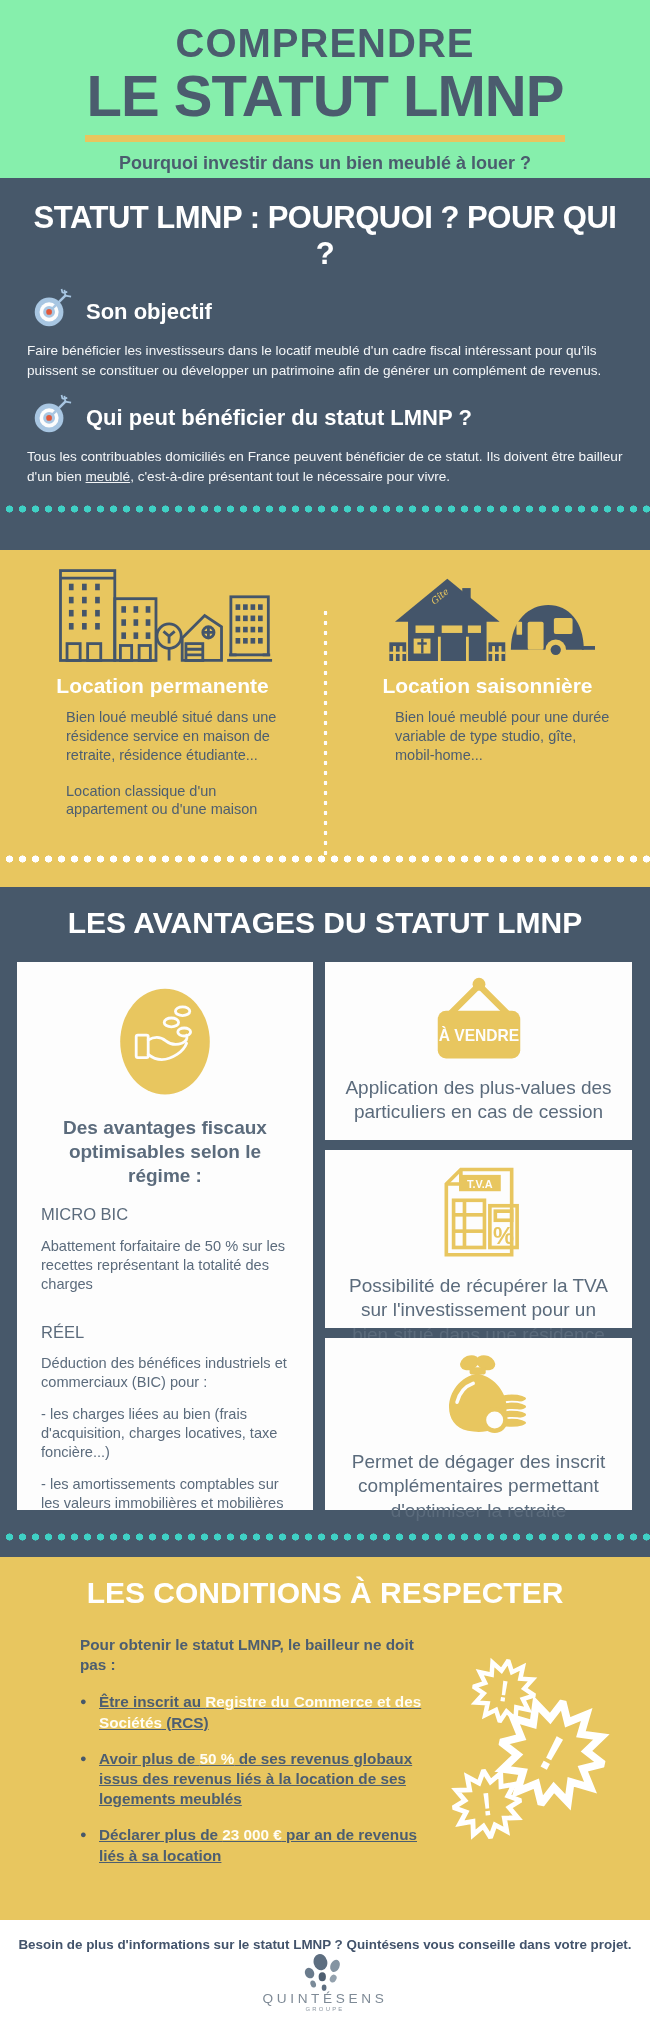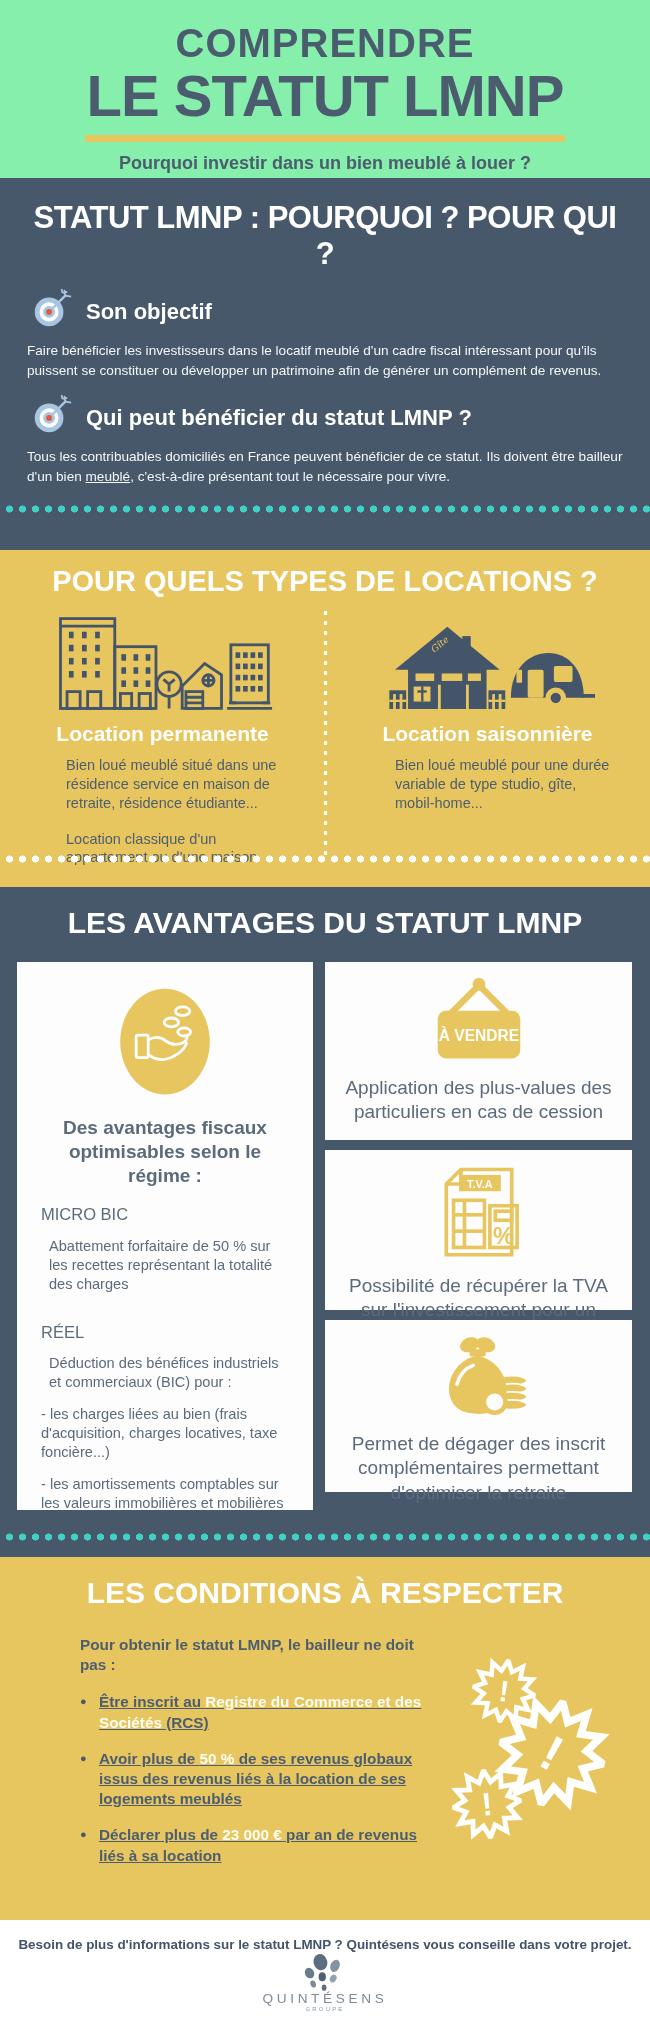--- a/index.html
+++ b/index.html
@@ -41,26 +41,26 @@
 
   
   .sec3{height:670px;background:#47586a;}
   .sec3-title{font-size:30px;font-weight:bold;color:#fff;text-align:center;padding-top:19px;margin:0 0 22px 0;}
   .cards{display:flex;gap:12px;padding:0 15px 0 17px;}
   .card{background:#fdfdfd;box-sizing:border-box;}
   .card-left{width:296px;height:548px;padding:22px 24px 0 24px;text-align:center;}
   .right-col{width:307px;display:flex;flex-direction:column;gap:10px;}
   .card-sm{width:307px;padding:14px 20px 0 20px;text-align:center;}
   .card-sm1{height:178px;}
-  .card-sm2{height:160px;}
+  .card-sm2{height:178px;}
   .card-sm3{height:172px;}
   .card-heading{font-size:19px;font-weight:bold;color:#5b6b7c;line-height:1.25;margin:12px 0 6px 0;}
   .card-text{font-size:14.6px;color:#5b6b7c;line-height:1.3;text-align:left;}
   .regime-title{font-size:16.5px;margin-top:17px;}
-  .regime-body{margin-top:11px;margin-left:8px;}
+  .regime-body{margin-top:11px;}
   .regime-item{margin-top:13px;}
   .card-caption{font-size:19px;color:#5b6b7c;line-height:1.28;margin-top:8px;}
 
   
   .sec4{height:363px;background:#e8c65f;}
   .sec4-title{font-size:30px;font-weight:bold;color:#fff;text-align:center;padding-top:19px;margin:0;}
   .cond-text{margin:25px 0 0 80px;width:358px;color:#4d5e70;font-weight:bold;font-size:15.3px;line-height:1.32;}
   .cond-intro{margin:0 0 17px 0;}
   .cond-list{list-style:none;margin:0;padding:0;text-decoration:underline;}
   .cond-list li{position:relative;padding-left:19px;margin-bottom:16px;}
@@ -119,21 +119,20 @@
         </svg>
       </span>
       <span class="feature-heading">Qui peut bénéficier du statut LMNP ?</span>
     </div>
     <p><span>Tous les contribuables domiciliés en France peuvent bénéficier de ce statut. Ils doivent être bailleur d'un bien </span><span class="u">meublé</span><span>, c'est-à-dire présentant tout le nécessaire pour vivre.</span></p>
 
     <div class="dots-row dots-teal" style="bottom:37px;"></div>
   </div>
 
   <div class="sec sec2">
-    <h2 class="sec2-title">POUR QUELS TYPES DE LOCATIONS ?</h2>
 
     <div class="loc-cols">
       <div class="loc-col">
         <div class="loc-icon">
           <svg width="220" height="100" viewBox="0 0 235 105" fill="none" stroke="#44556a" stroke-width="3">
             <rect x="8" y="4" width="58" height="96"></rect>
             <line x1="8" y1="12" x2="66" y2="12"></line>
             <g fill="#44556a" stroke="none">
               <rect x="17" y="18" width="5" height="7"></rect>
                 <rect x="31" y="18" width="5" height="7"></rect>

